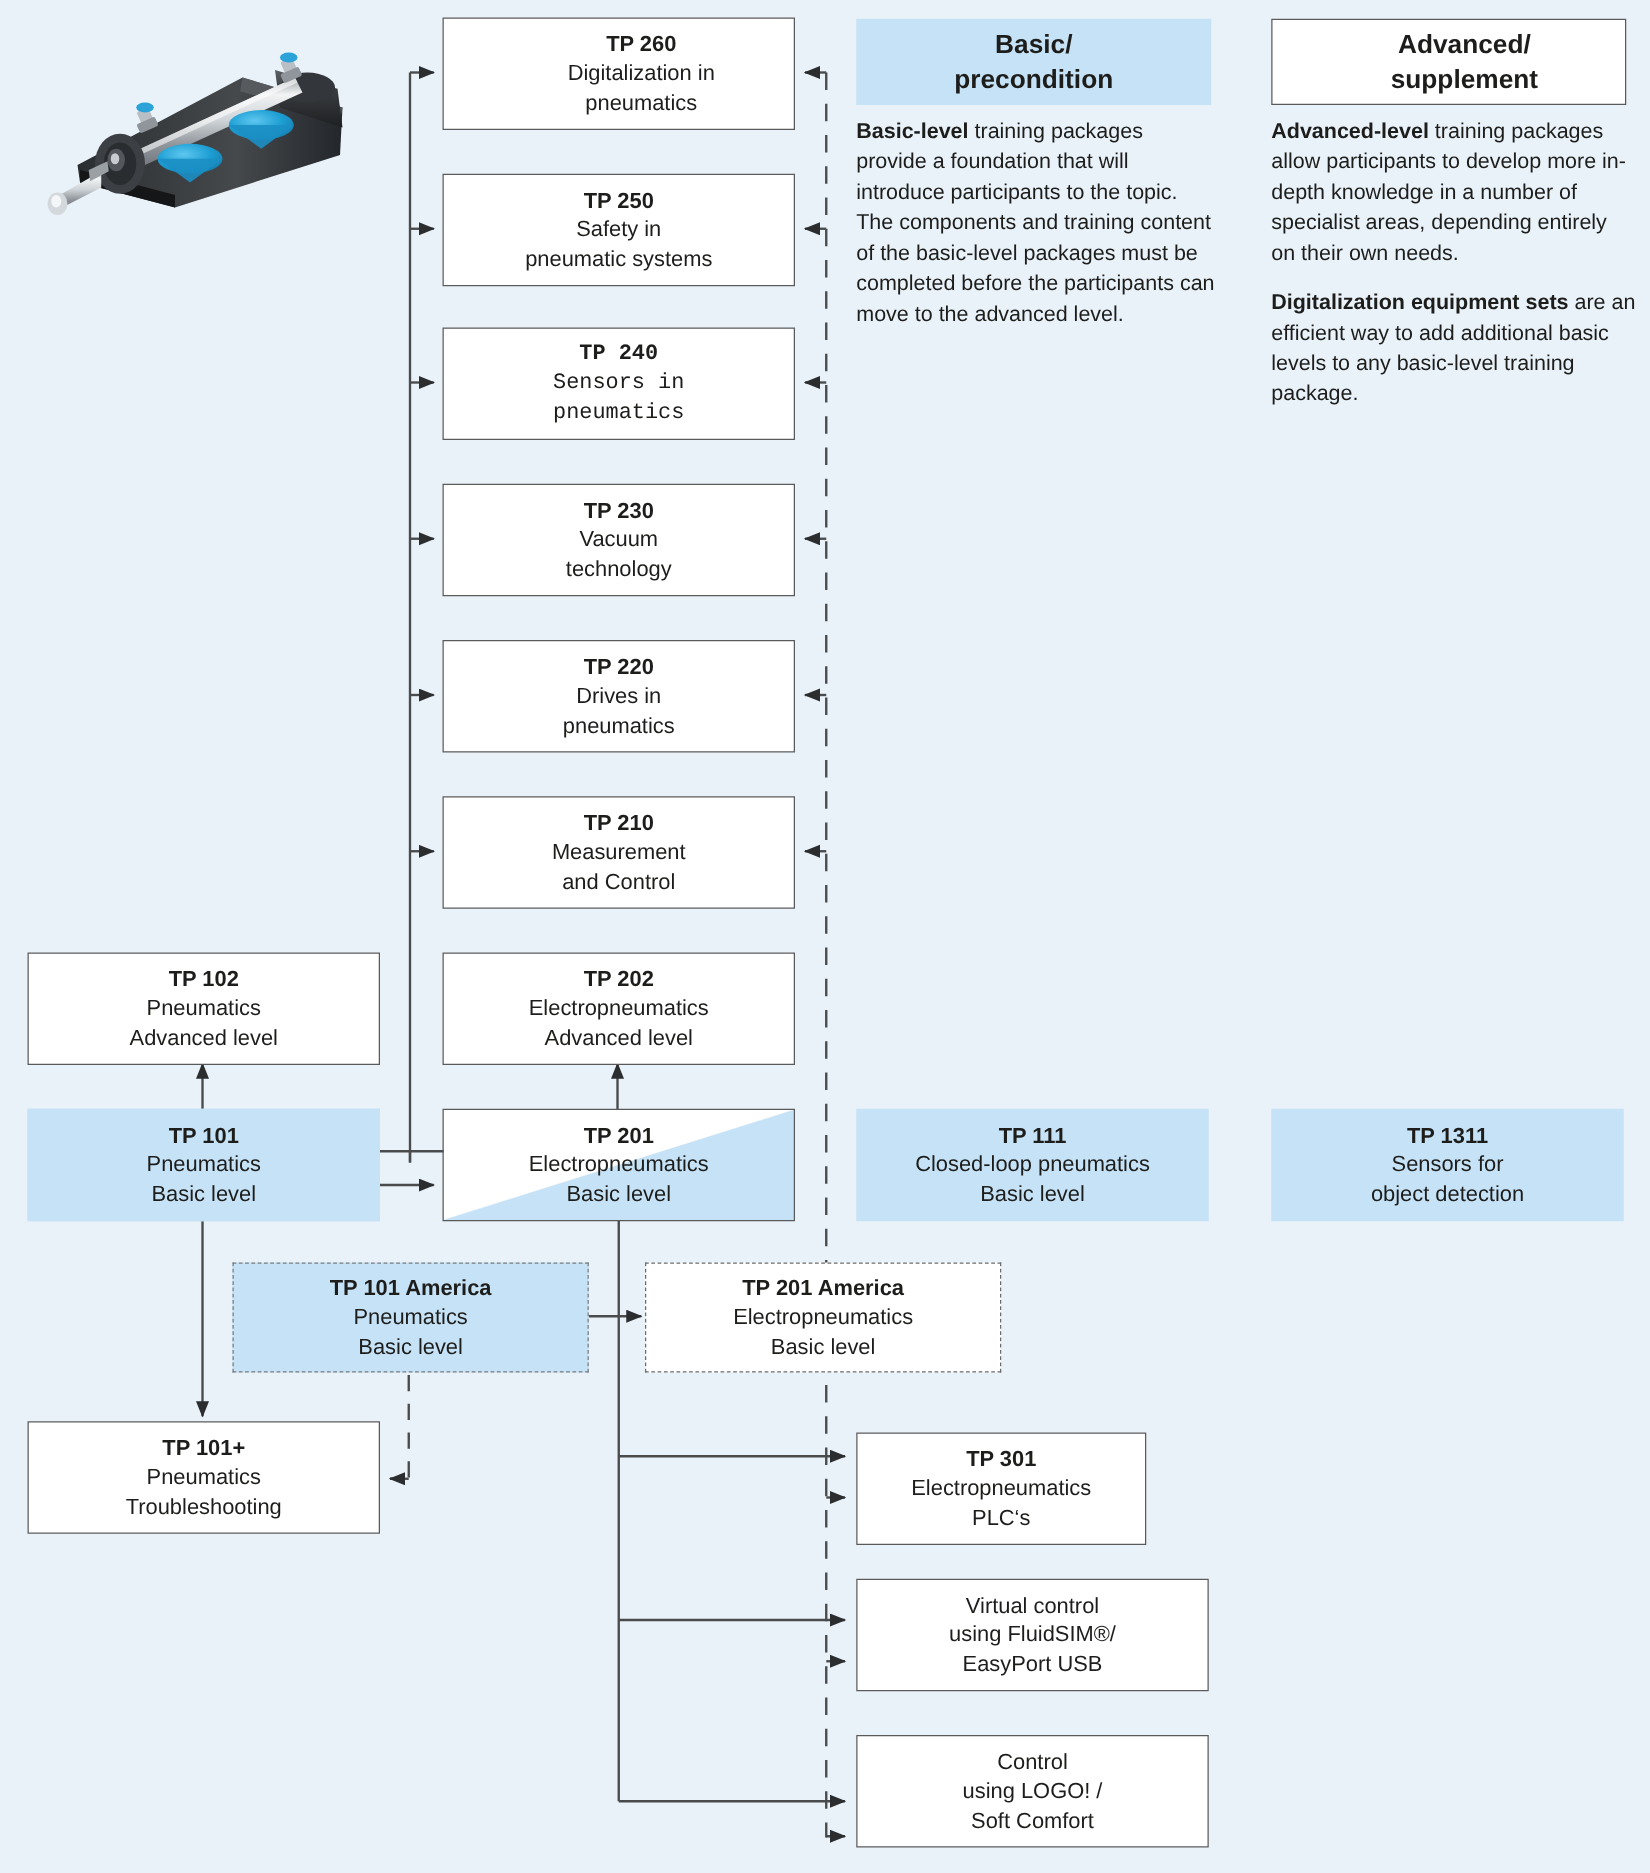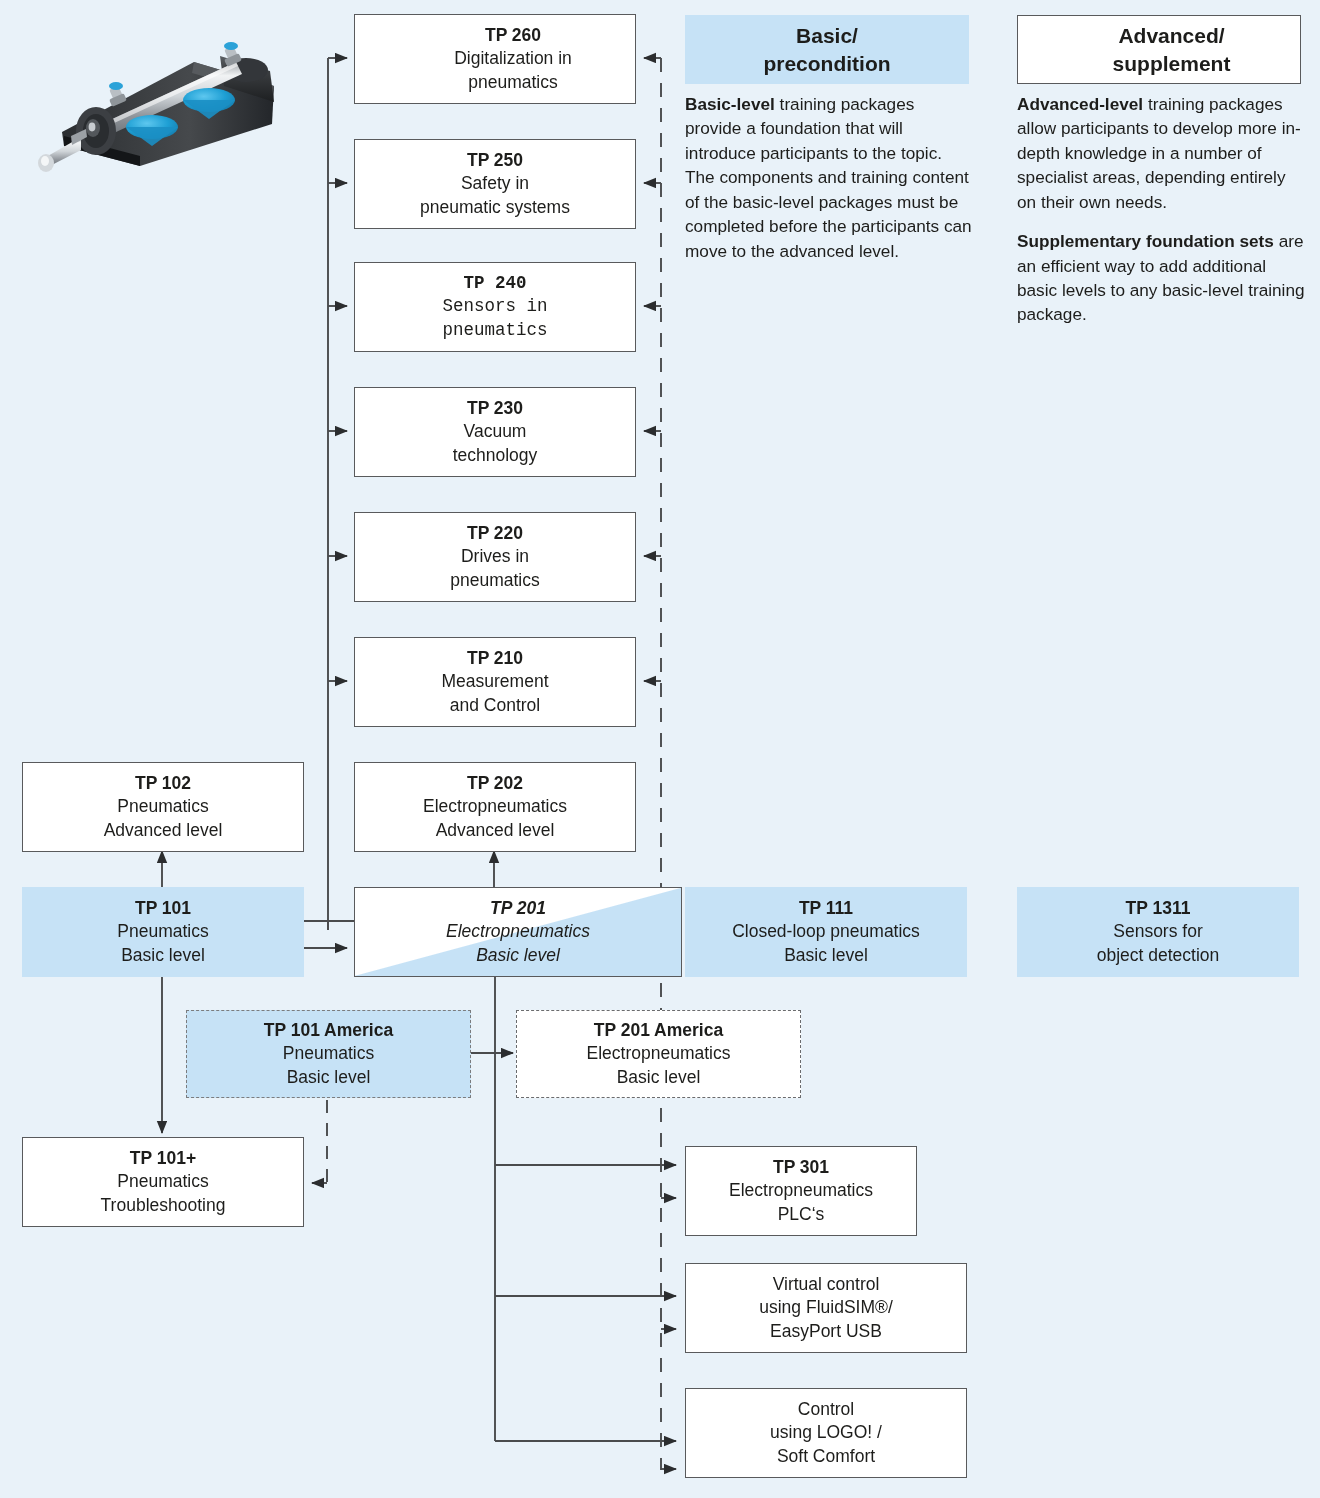--- a/index.html
+++ b/index.html
@@ -229,21 +229,21 @@
     <span class="t2">Measurement</span>
     <span class="t3">and Control</span>
   </div>
 
   <div class="box" style="left:354px; top:762px; width:282px; height:90px;">
     <span class="t1">TP 202</span>
     <span class="t2">Electropneumatics</span>
     <span class="t3">Advanced level</span>
   </div>
 
-  <div class="box diag" style="left:354px; top:887px; width:328px; height:90px;font-style:italic;">
+  <div class="box diag" style="left:354px; top:887px; width:282px; height:90px;">
     <span class="t1 txt">TP 201</span>
     <span class="t2 txt">Electropneumatics</span>
     <span class="t3 txt">Basic level</span>
   </div>
 
   <div class="box" style="left:22px; top:762px; width:282px; height:90px;">
     <span class="t1">TP 102</span>
     <span class="t2">Pneumatics</span>
     <span class="t3">Advanced level</span>
   </div>
@@ -309,16 +309,16 @@
   <div class="legend-body" style="left:685px; top:92px; width:290px;">
     <p><b>Basic-level</b><span> training packages provide a foundation that will introduce participants to the topic. The components and training content of the basic-level packages must be completed before the participants can move to the advanced level.</span></p>
   </div>
 
   <div class="legend-head white" style="left:1017px; top:15px; width:284px; height:69px;padding-left:25px;">
     <span>Advanced/</span>
     <span>supplement</span>
   </div>
   <div class="legend-body" style="left:1017px; top:92px; width:292px;">
     <p><b>Advanced-level</b><span> training packages allow participants to develop more in-depth knowledge in a number of specialist areas, depending entirely on their own needs.</span></p>
-    <p><b>Supplementary foundation sets</b><span> are an efficient way to add additional basic levels to any basic-level training package.</span></p>
+    <p><b>Digitalization equipment sets</b><span> are an efficient way to add additional basic levels to any basic-level training package.</span></p>
   </div>
 
 </div>
 
 </body></html>

